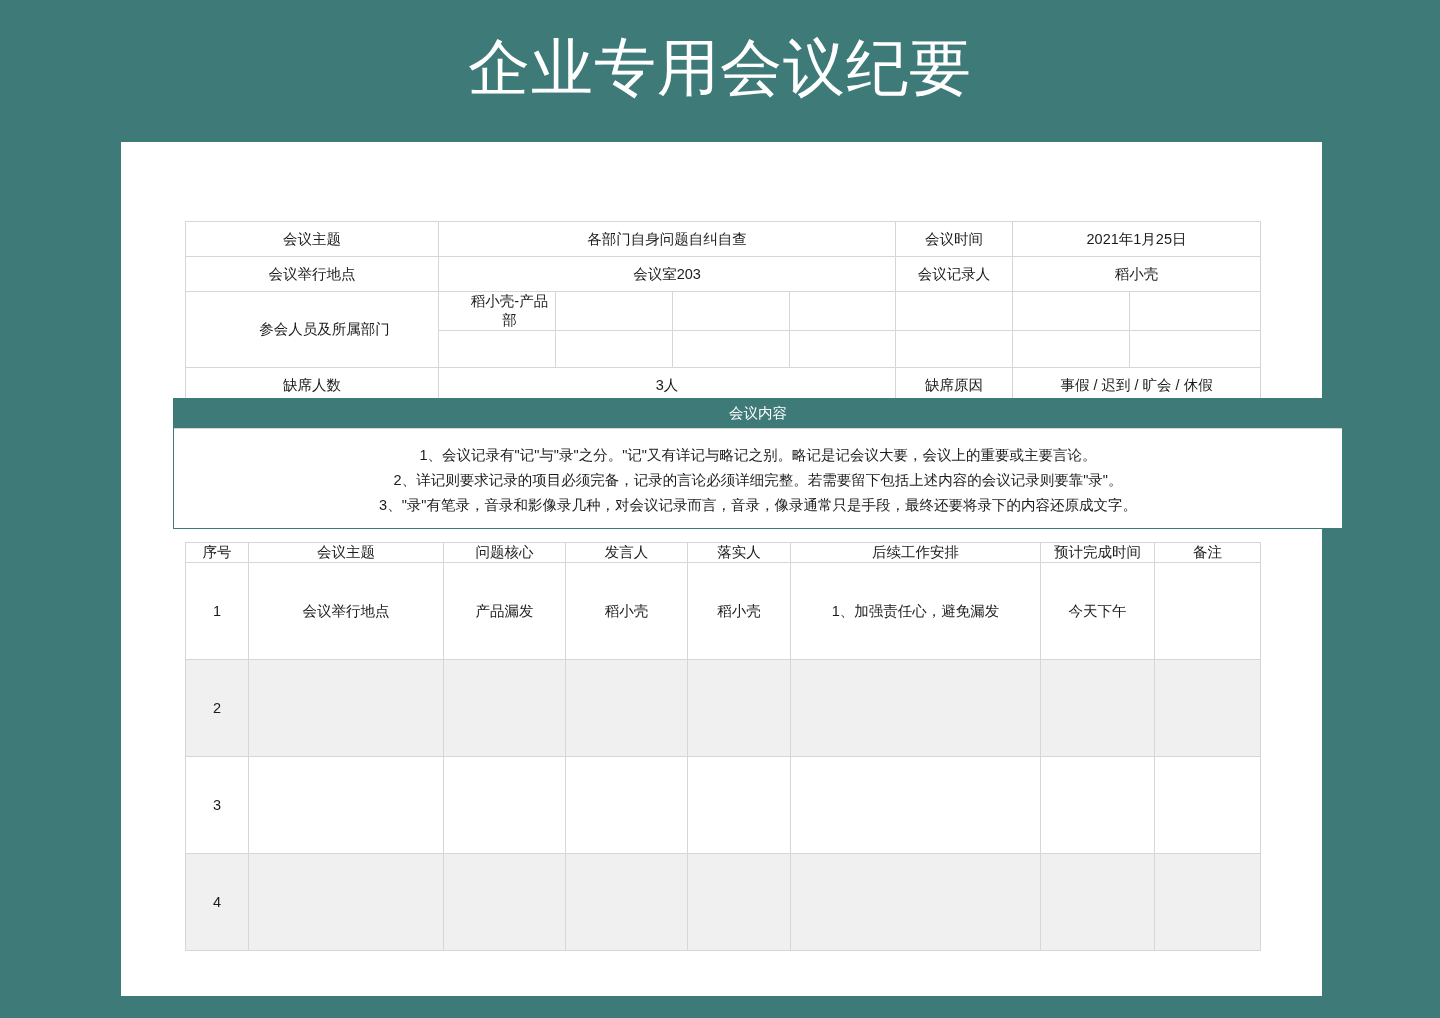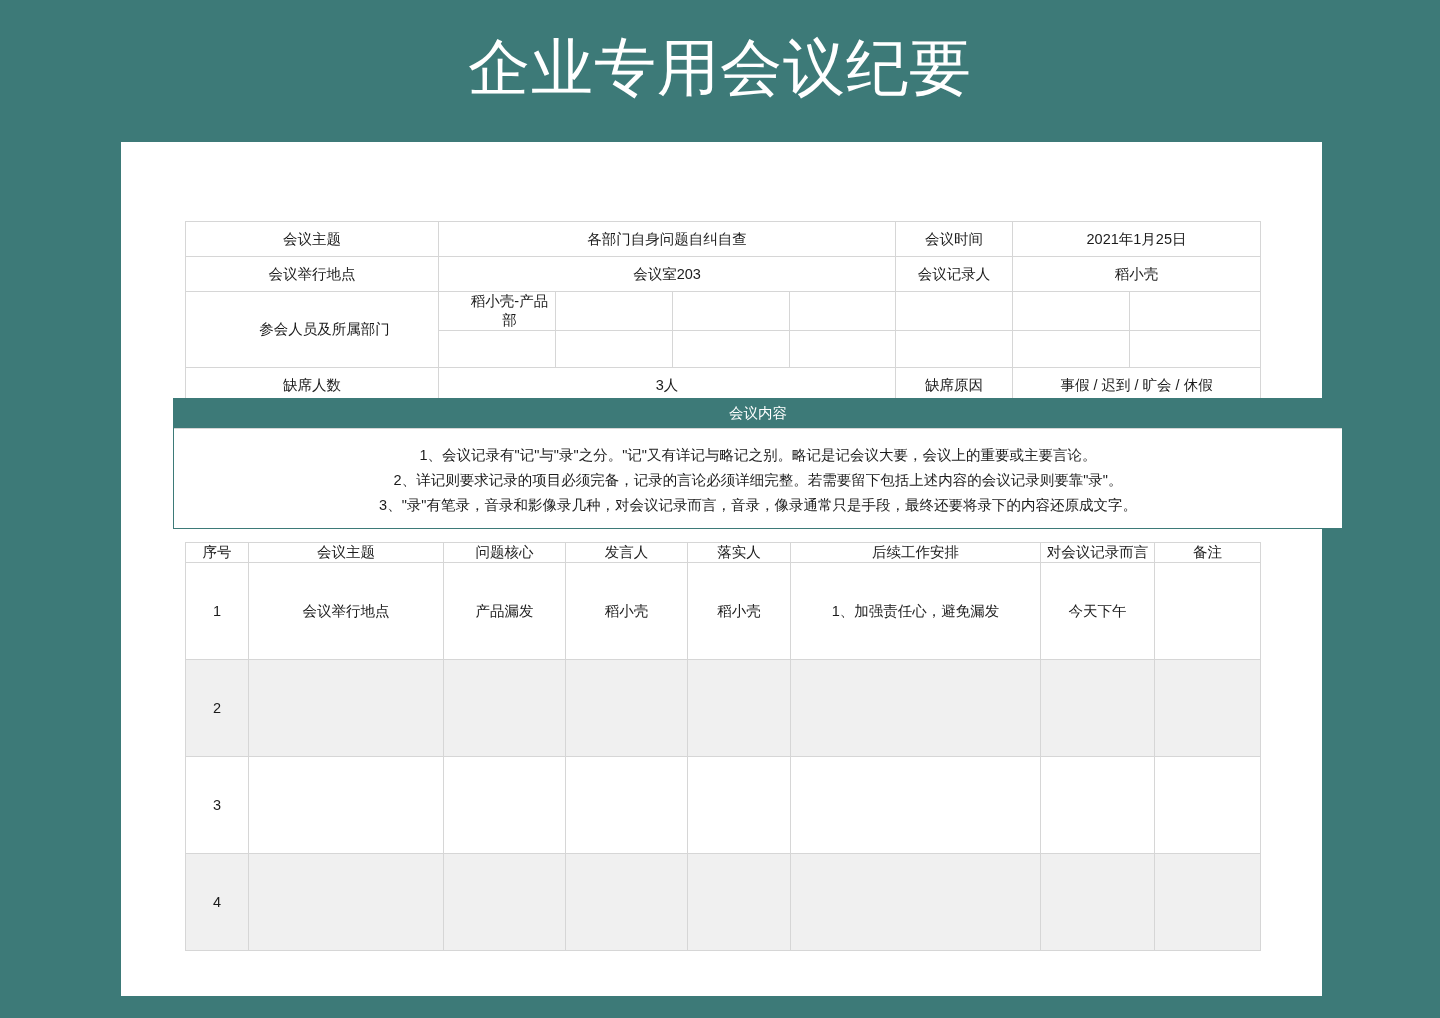--- a/index.html
+++ b/index.html
@@ -214,21 +214,21 @@
         <col class="c-note">
     </colgroup>
     <thead>
       <tr>
         <th class="hd">序号</th>
         <th class="hd">会议主题</th>
         <th class="hd">问题核心</th>
         <th class="hd">发言人</th>
         <th class="hd">落实人</th>
         <th class="hd">后续工作安排</th>
-        <th class="hd">对会议记录而言</th>
+        <th class="hd">预计完成时间</th>
         <th class="hd">备注</th>
       </tr>
     </thead>
     <tbody>
       <tr>
         <td>1</td>
         <td>会议举行地点</td>
         <td>产品漏发</td>
         <td>稻小壳</td>
         <td>稻小壳</td>

